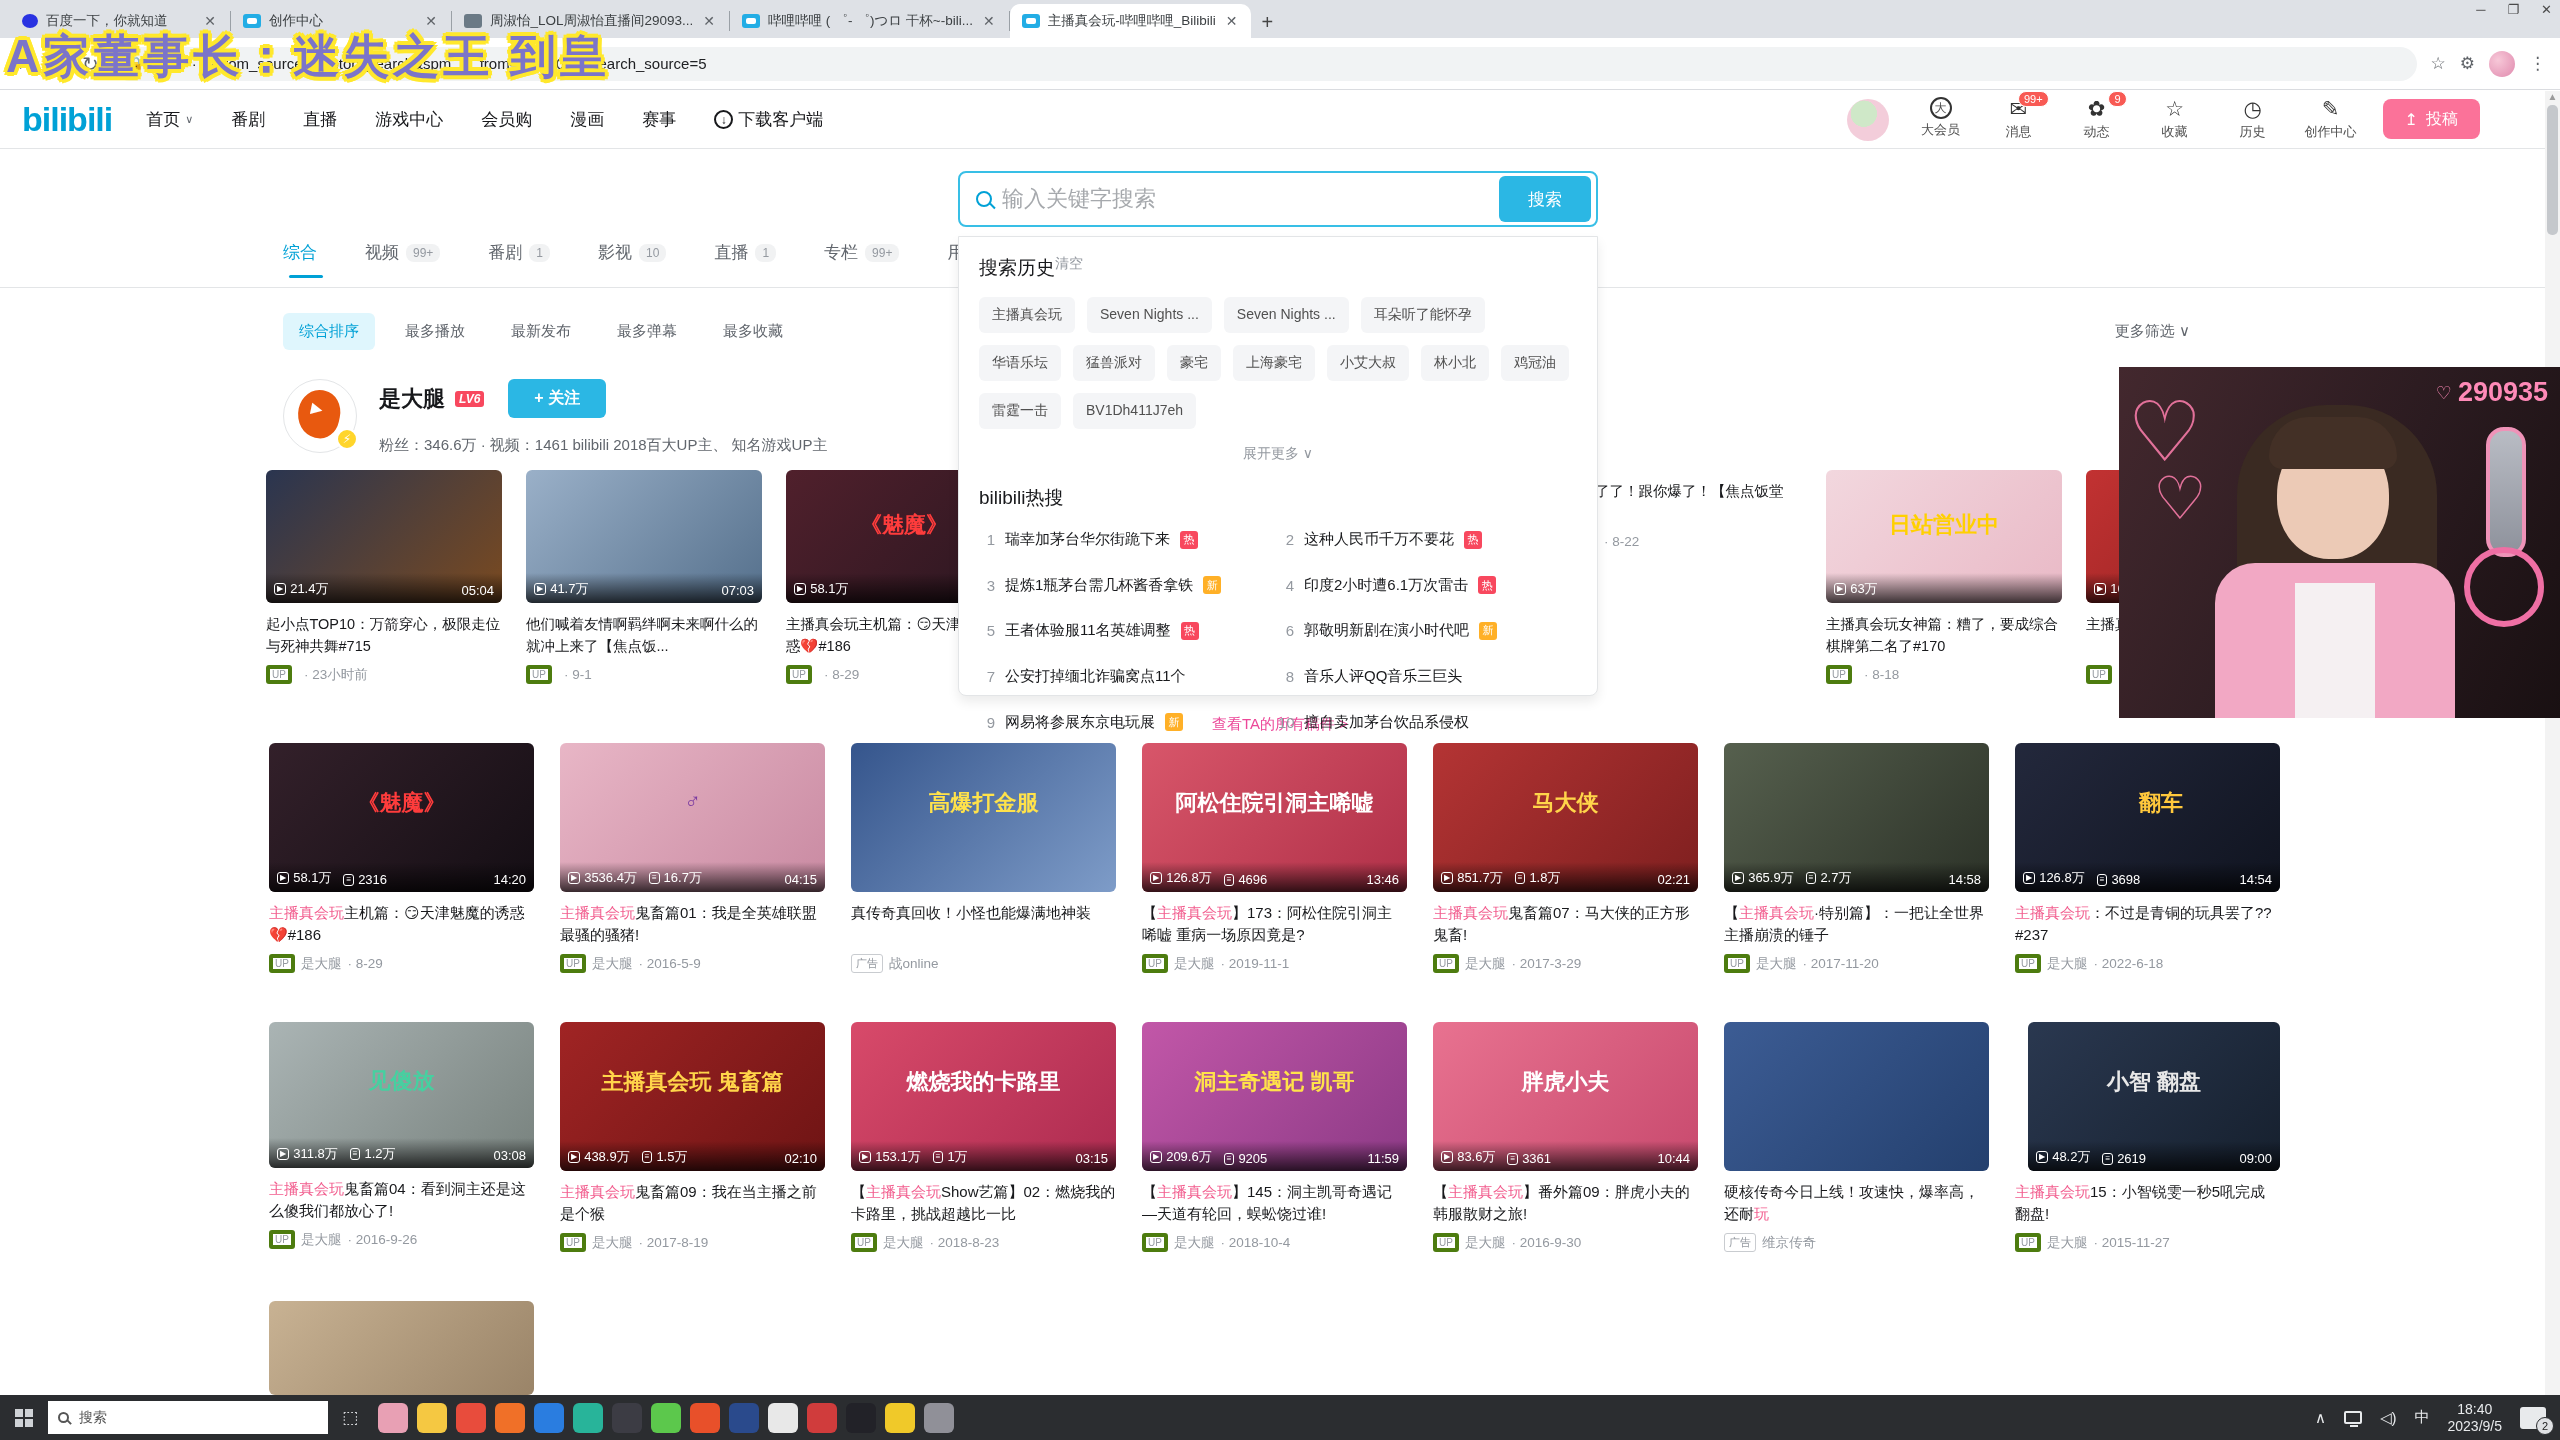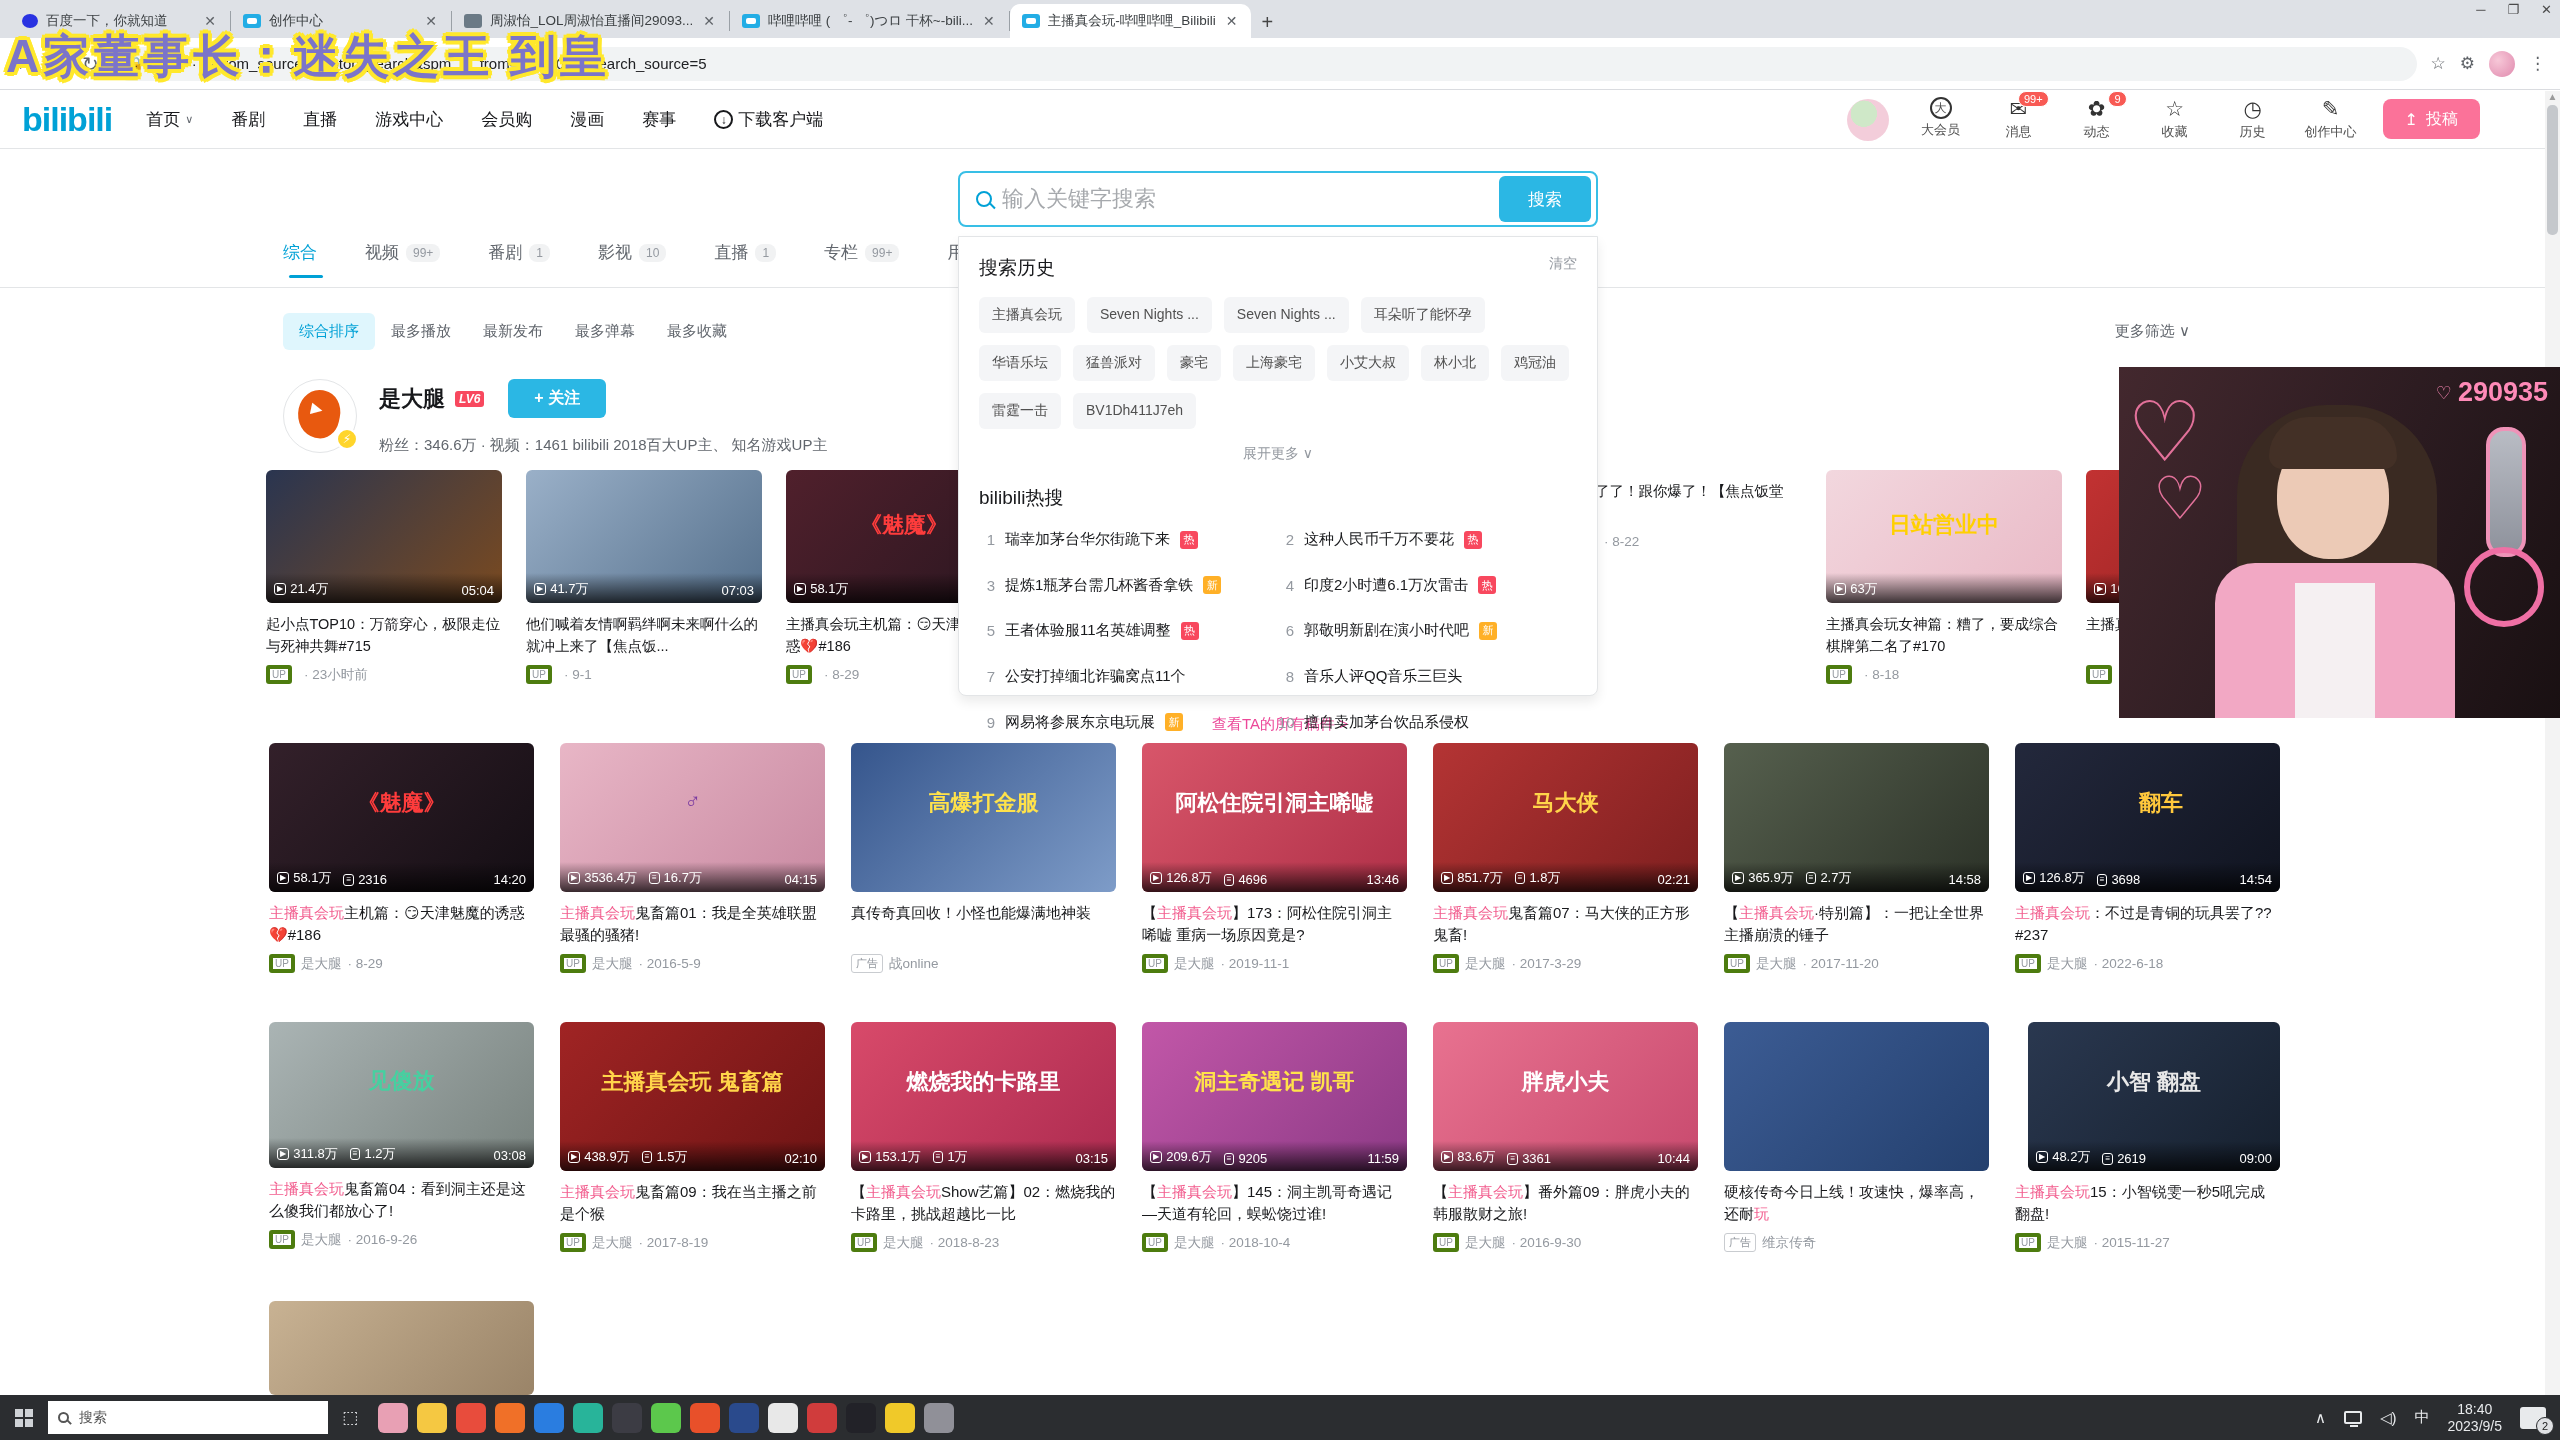--- a/index.html
+++ b/index.html
@@ -53,40 +53,40 @@
   #upload-btn { background:#fb7299; color:#fff; border-radius:8px; height:40px; margin-top:2px; padding:0 22px; display:flex; align-items:center; gap:8px; font-size:16px; }
 
   
   #searchwrap { position:absolute; left:958px; top:80px; width:640px; height:56px; background:#fff; border:2px solid #38bfe6; border-radius:8px; display:flex; align-items:center; padding-left:16px; z-index:30; }
   #searchwrap .mag { width:16px; height:16px; border:2px solid #00a1d6; border-radius:50%; position:relative; margin-right:10px; flex:none; }
   #searchwrap .mag:after { content:""; position:absolute; width:7px; height:2px; background:#00a1d6; transform:rotate(45deg); right:-6px; bottom:-2px; }
   #searchinput { border:0; outline:0; flex:1; font-size:22px; color:#333; }
   #searchinput::placeholder { color:#a6a9ad; }
   #searchbtn { width:92px; height:46px; margin-right:5px; background:#2bb7e4; color:#fff; border-radius:6px; font-size:17px; display:flex; align-items:center; justify-content:center; flex:none; }
   #panel { position:absolute; left:958px; top:145px; width:640px; height:460px; background:#fff; border:1px solid #e3e5e7; border-radius:0 0 8px 8px; box-shadow:0 6px 12px rgba(0,0,0,.08); z-index:29; padding:18px 20px; }
-  .prow { display:flex; justify-content:space-between; color:#18191c; font-size:19px; }
+  .prow { display:flex; color:#18191c; font-size:19px; }
   #clear { color:#9499a0; font-size:14px; }
   .tags { display:flex; flex-wrap:wrap; gap:12px; margin-top:16px; }
   .tag { background:#f4f5f7; border-radius:6px; padding:9px 13px; font-size:14px; color:#505050; white-space:nowrap; }
   #expand { text-align:center; color:#9499a0; font-size:14px; margin-top:16px; }
   #hottitle { color:#18191c; font-size:19px; margin-top:22px; }
   #hotgrid { display:grid; grid-template-columns:1fr 1fr; grid-auto-flow:column; grid-template-rows:repeat(5,1fr); margin-top:6px; height:228px; }
   .hot { display:flex; align-items:center; gap:10px; font-size:15px; color:#18191c; }
   .hot .rk { color:#9499a0; width:16px; text-align:right; flex:none; }
   .hot .hb { flex:none; font-size:11px; color:#fff; border-radius:3px; padding:1.5px 3.5px; }
   .hb.hot-b { background:#f8485e; } .hb.new-b { background:#ffb027; }
 
   
   #rtabs { position:absolute; left:283px; top:150px; display:flex; gap:48px; font-size:17px; color:#61666d; }
   .rtab { display:flex; align-items:center; gap:7px; padding-bottom:14px; position:relative; }
   .rtab.act { color:#00a1d6; }
   .rtab.act:after { content:""; position:absolute; left:6px; bottom:0; width:34px; height:3px; border-radius:2px; background:#00a1d6; }
   .cnt { background:#f1f2f3; color:#9499a0; font-size:12px; border-radius:8px; padding:2px 7px; }
   #rtabline { position:absolute; left:0; top:196px; width:2560px; height:1px; background:#e3e5e7; }
-  #sortrow { position:absolute; left:283px; top:222px; display:flex; font-size:15px; color:#61666d; align-items:center; }
+  #sortrow { position:absolute; left:283px; top:222px; display:flex; gap:14px; font-size:15px; color:#61666d; align-items:center; }
   .sort { padding:9px 16px; border-radius:6px; }
   .sort.act { background:#dff6fd; color:#00a1d6; }
   #morefilter { position:absolute; right:370px; top:231px; color:#61666d; font-size:15px; display:flex; gap:6px; align-items:center; }
 
   
   #upcard { position:absolute; left:283px; top:288px; display:flex; gap:22px; }
   #upavatar { width:74px; height:74px; border-radius:50%; border:1px solid #e3e5e7; background:#fff; position:relative; flex:none; }
   #upavatar .drum { position:absolute; left:14px; top:10px; width:42px; height:48px; background:#e8590f; border-radius:50% 50% 45% 55%; transform:rotate(12deg); }
   #upavatar .drum:after { content:"▶"; color:#fff; font-size:15px; position:absolute; left:12px; top:10px; }
   #upavatar .bolt { position:absolute; right:-2px; bottom:2px; width:22px; height:22px; background:#ffd52b; border-radius:50%; border:2px solid #fff; color:#fff; font-size:12px; text-align:center; line-height:19px; }

